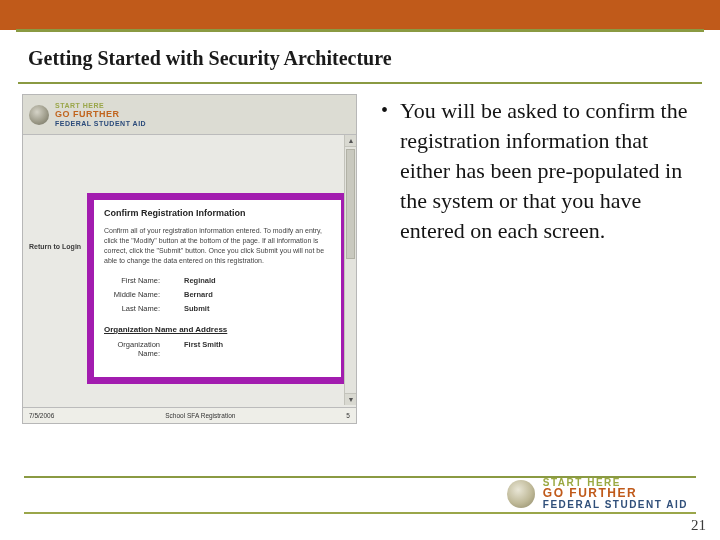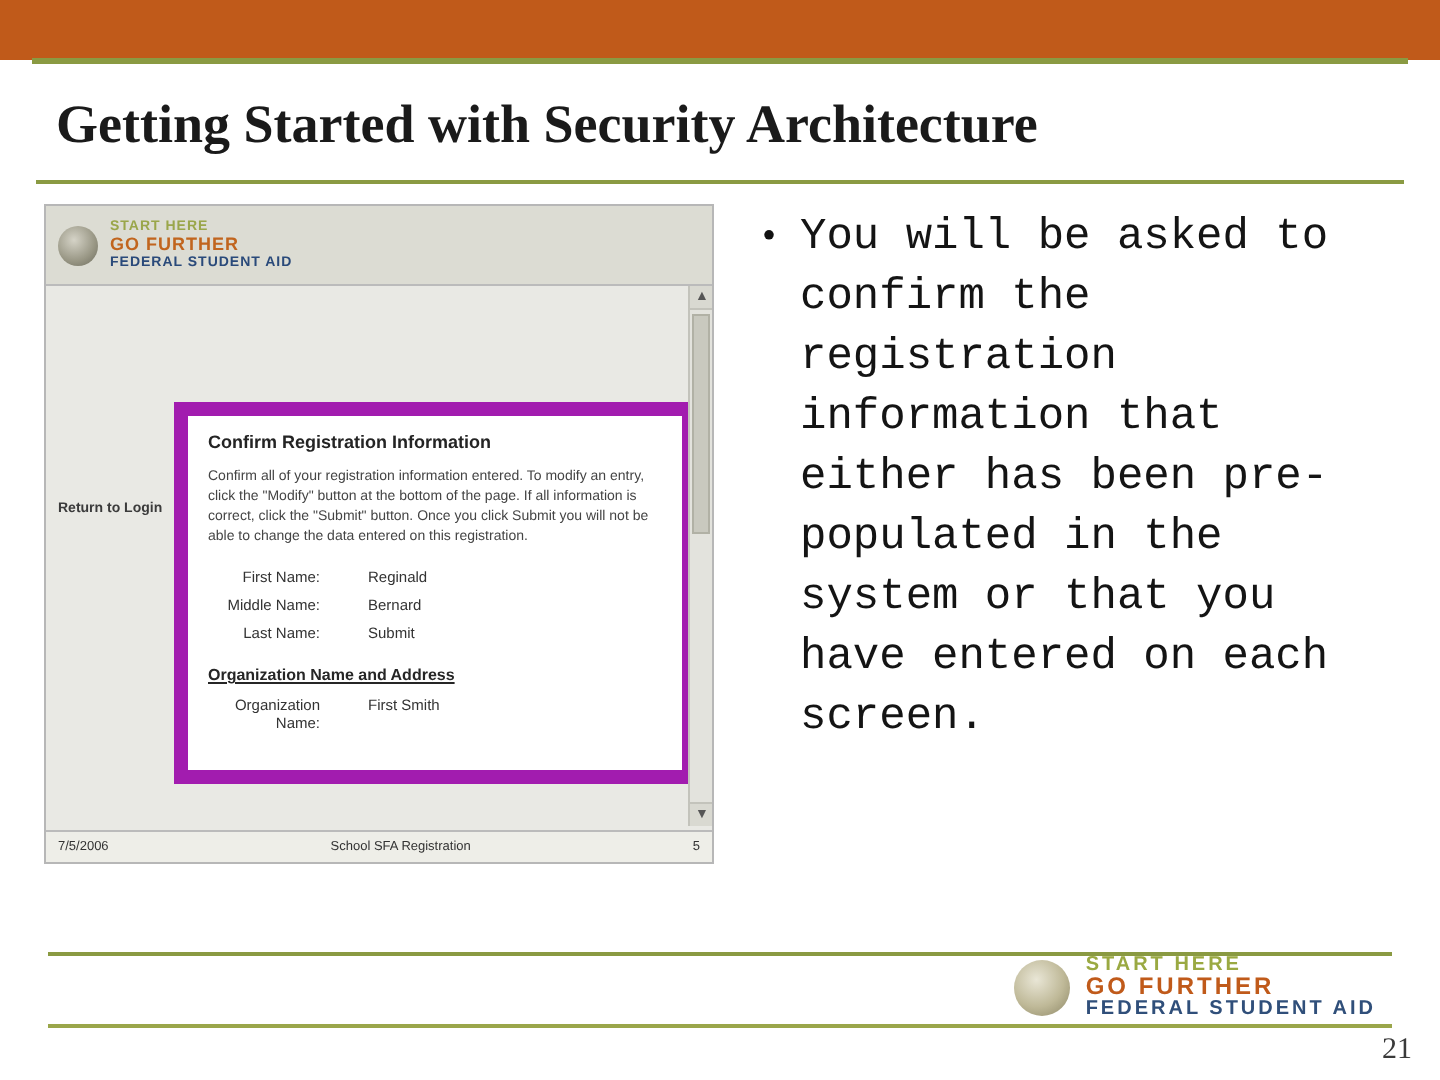--- a/index.html
+++ b/index.html
@@ -20,21 +20,21 @@
     background: #8a9a42;
     margin: 0 16px;
     position: relative;
     top: -1px;
   }
   .title-area {
     padding: 14px 28px 6px 28px;
   }
   .slide-title {
     font-family: 'Times New Roman', serif;
-    font-size: 27px;
+    font-size: 20px;
     font-weight: bold;
     color: #1a1a1a;
   }
   .title-underline {
     height: 2px;
     background: #8a9a42;
     margin: 6px 18px 0 18px;
   }
   .content-row {
     display: flex;
@@ -117,21 +117,21 @@
     display: flex;
     font-size: 7.5px;
     margin: 5px 0;
   }
   .ss-field-label {
     width: 80px;
     text-align: right;
     padding-right: 24px;
     color: #333;
   }
-  .ss-field-value { color: #333; }
+  .ss-field-value { color: #333; font-weight: bold; }
   .ss-footer {
     position: absolute;
     bottom: 0; left: 0; right: 0;
     height: 16px;
     border-top: 1px solid #bbb;
     display: flex;
     justify-content: space-between;
     align-items: center;
     padding: 0 6px;
     font-size: 6.5px;
@@ -165,21 +165,21 @@
     padding: 2px 10px 0 0;
   }
   .bullet-row { display: flex; }
   .bullet-dot {
     font-size: 20px;
     line-height: 28px;
     margin-right: 12px;
     color: #111;
   }
   .bullet-para {
-    font-family: Liberation Mono, monospace;
+    font-family: Liberation Serif, serif;
     font-size: 22px;
     line-height: 30px;
     color: #141414;
   }
   .bottom-brand {
     position: absolute;
     right: 32px;
     bottom: 30px;
     display: flex;
     align-items: center;

